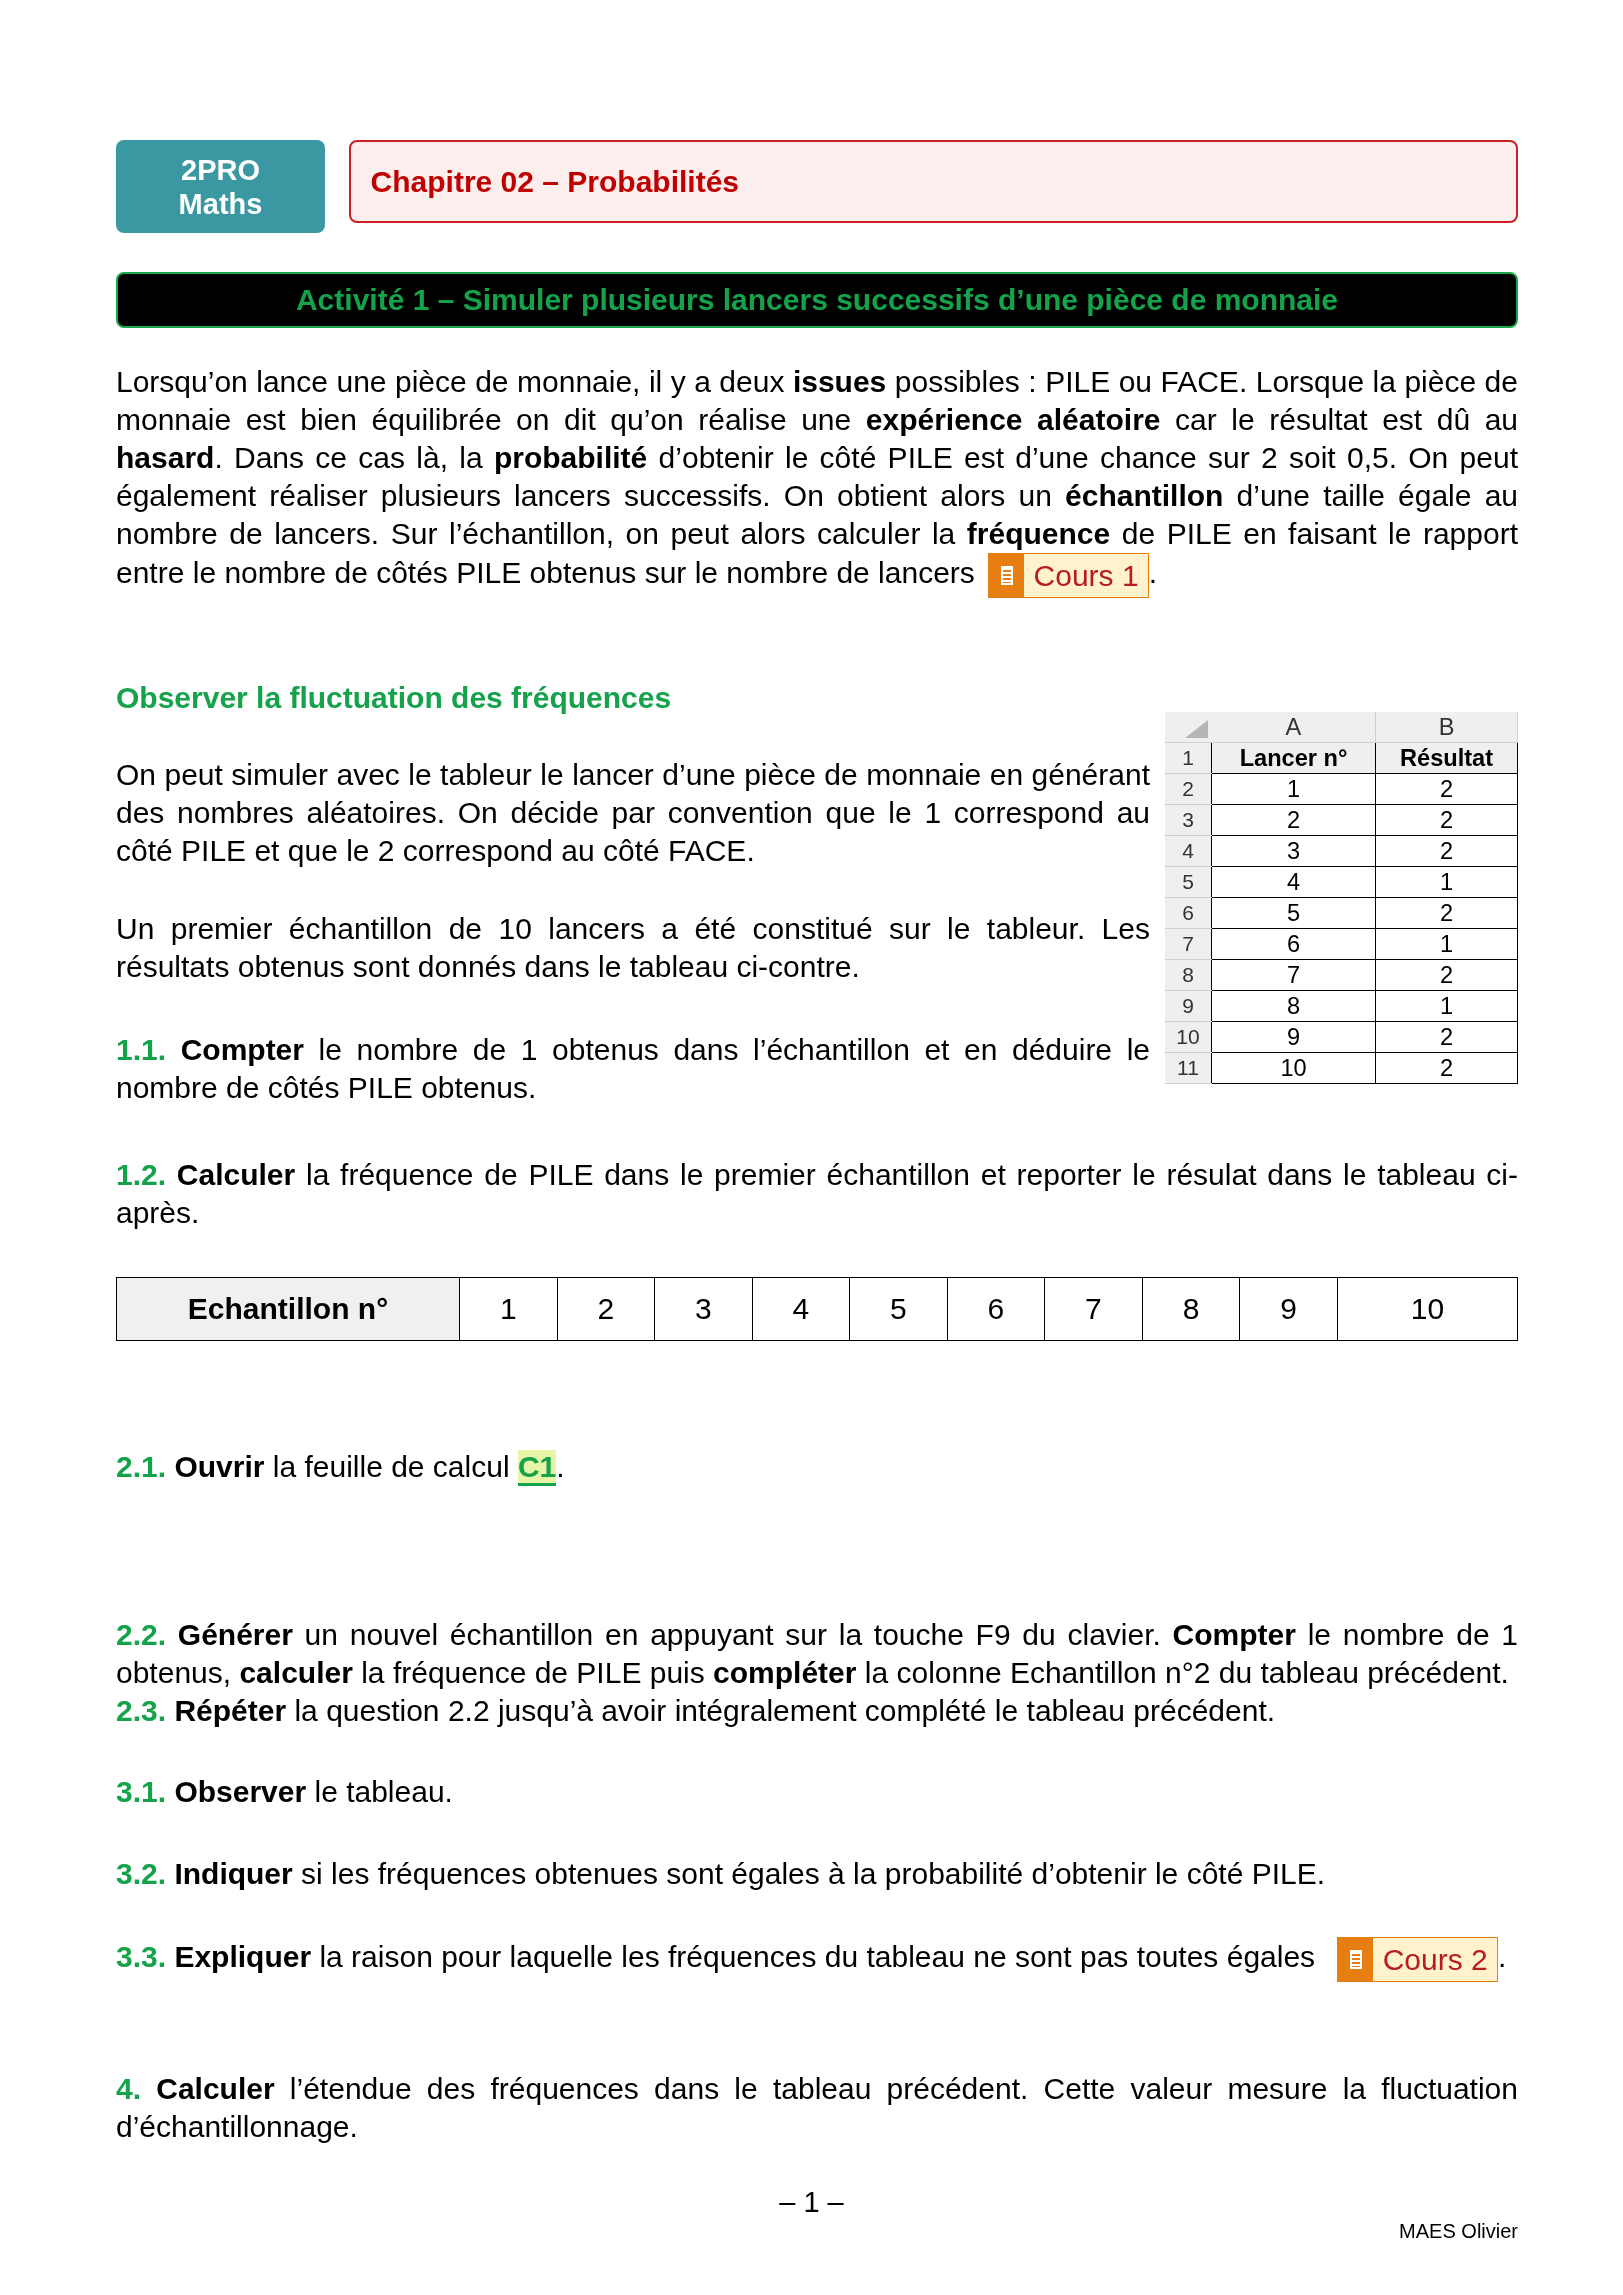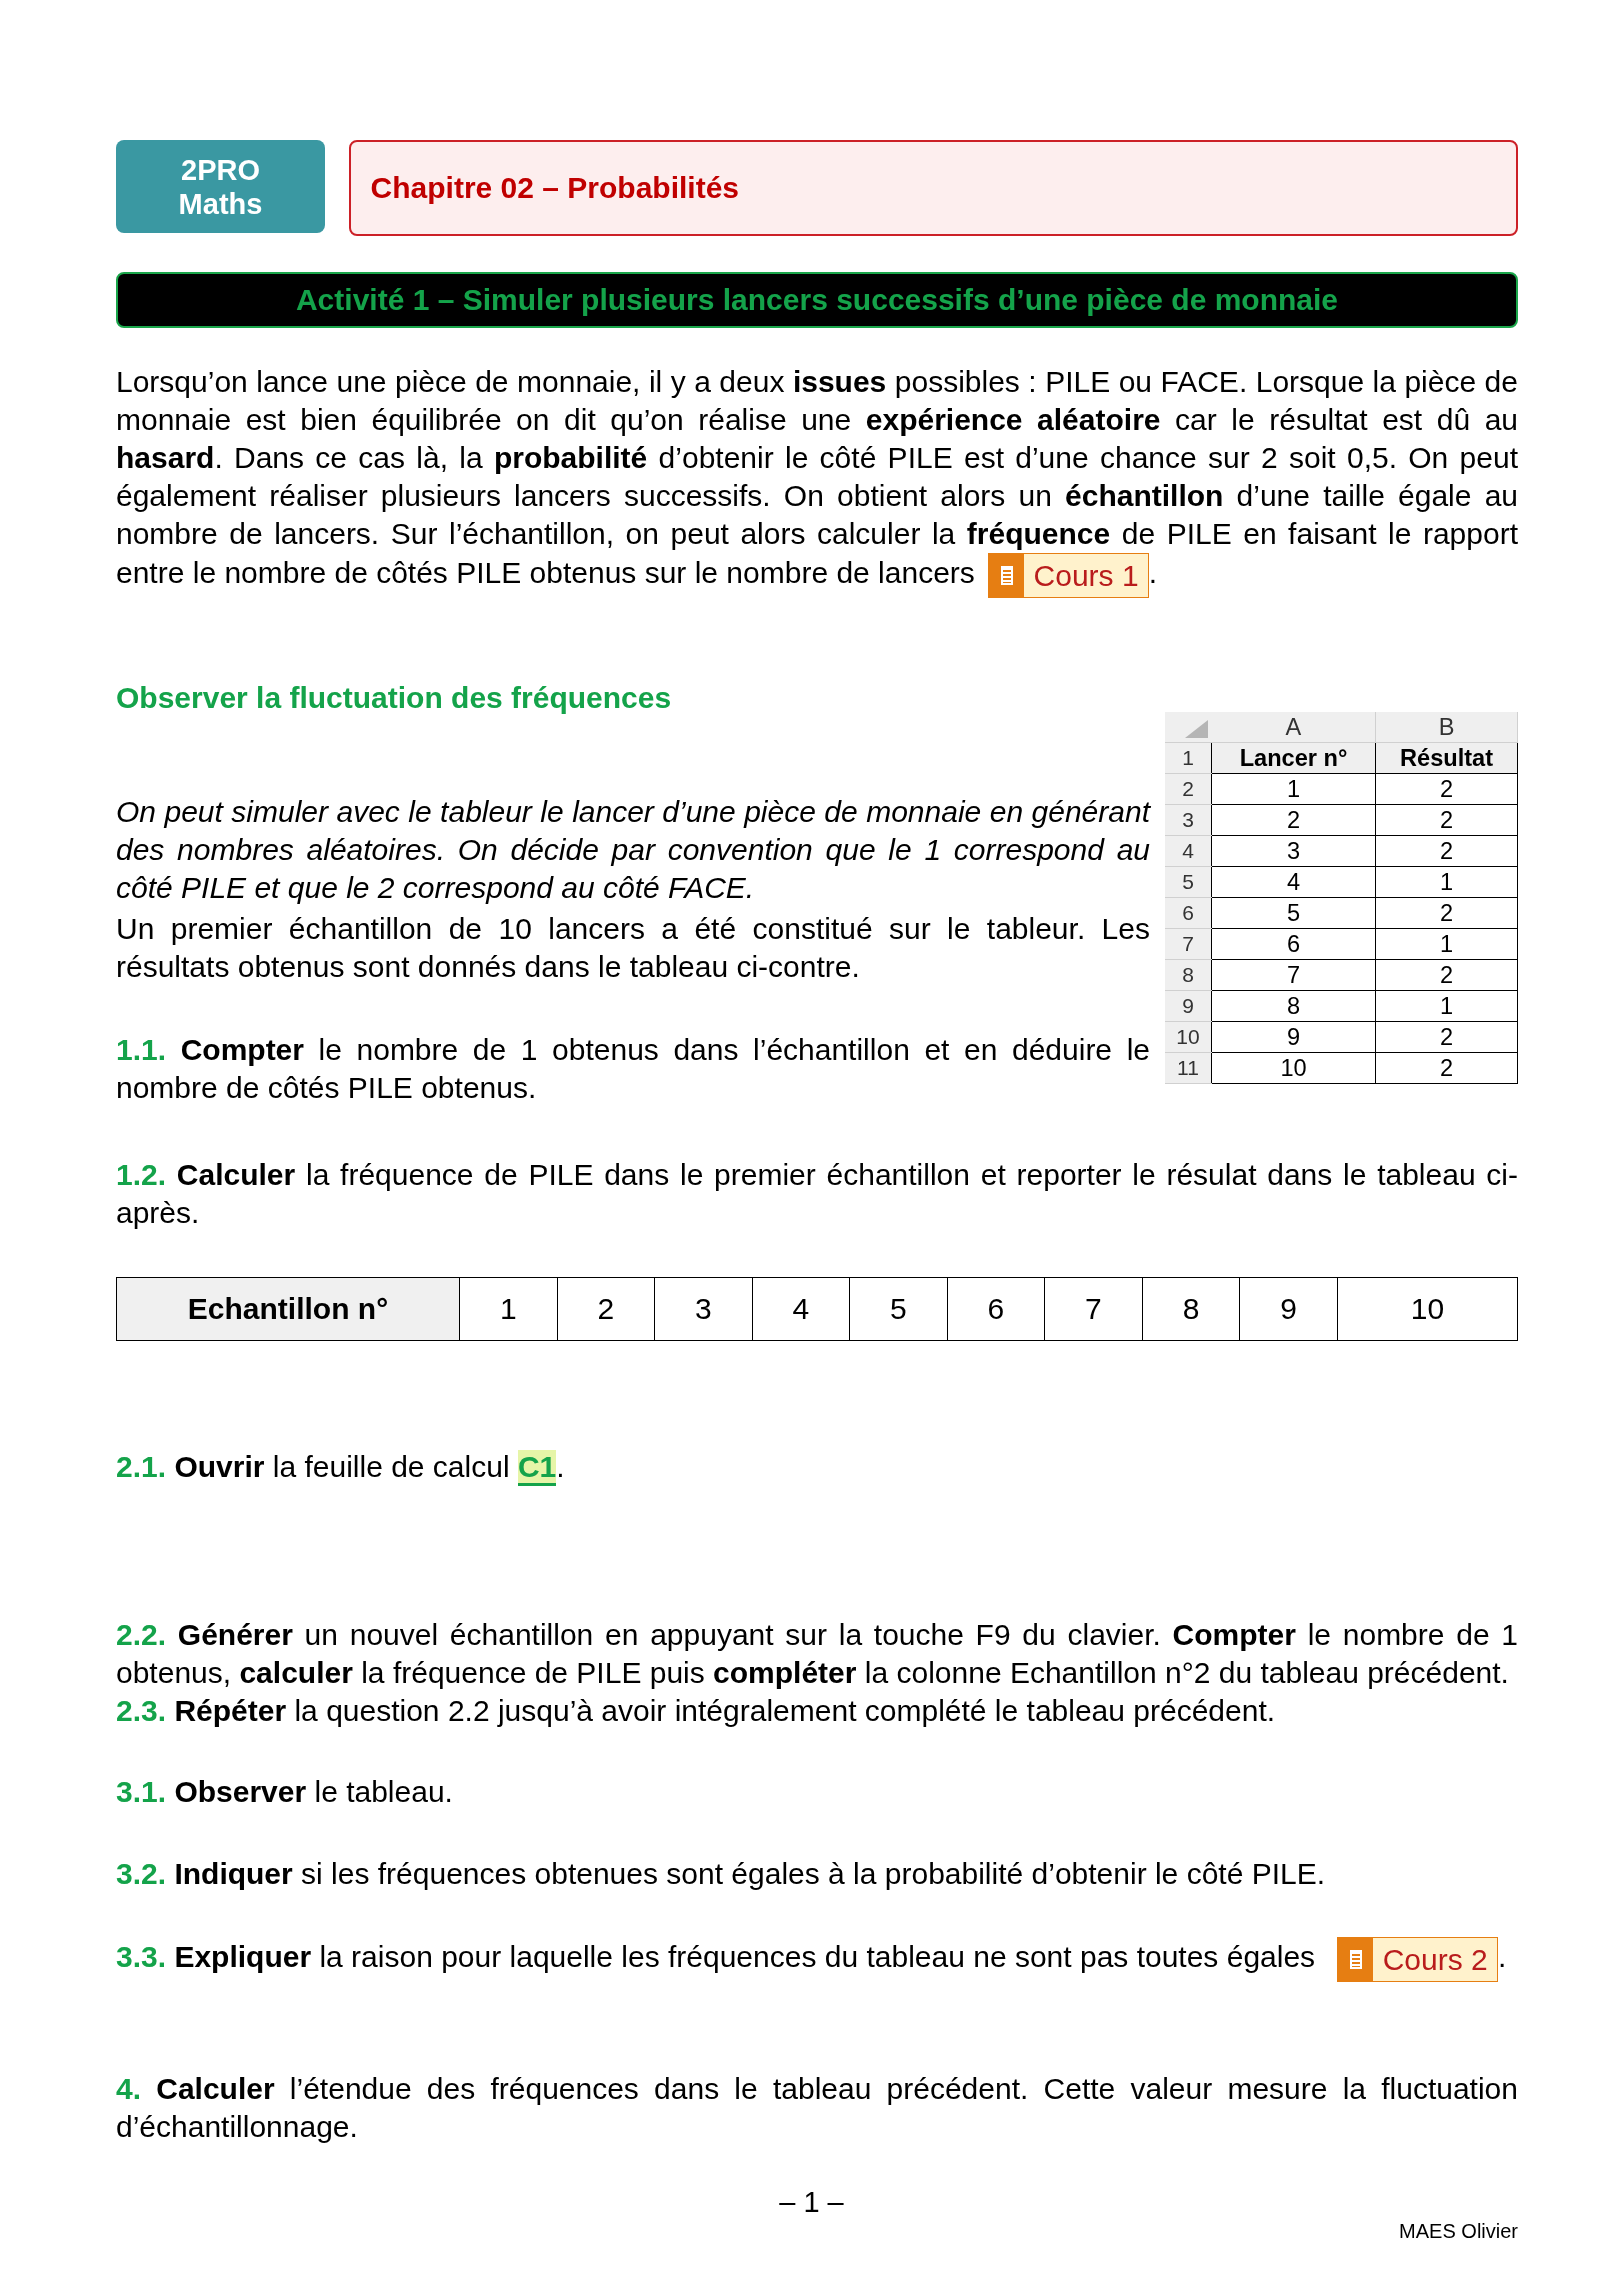--- a/index.html
+++ b/index.html
@@ -2,21 +2,21 @@
 <html style="font-size:10.5px"><head>
 <meta charset="utf-8">
 <style>
   html, body { margin: 0; padding: 0; background: #ffffff; }
   body { width: 1623px; height: 2295px; position: relative; overflow: hidden;
          font-family: "Liberation Sans", sans-serif; color: #000; }
   .abs { position: absolute; border-radius: 8px; }
   .class-box { left: 116px; top: 140px; width: 209px; height: 93px; background: #3a98a2;
                color: #fff; font-weight: bold; font-size: 29px; line-height: 34px;
                display: flex; flex-direction: column; align-items: center; justify-content: center; }
-  .chapter-box { left: 349px; top: 140px; width: 1169px; height: 96px; background: #fdeeee;
+  .chapter-box { left: 349px; top: 140px; width: 1169px; height: 83px; background: #fdeeee;
                  border: 2px solid #cc2027; box-sizing: border-box; display: flex; align-items: center;
                  padding-left: 19.6px; color: #c00000; font-weight: bold; font-size: 30px; }
   .activity-box { left: 116px; top: 272px; width: 1402px; height: 56px; background: #000000;
                   border: 2px solid #1aa64a; box-sizing: border-box; display: flex; align-items: center;
                   justify-content: center; color: #14a34a; font-weight: bold; font-size: 30px; }
   .para { left: 116px; width: 1402px; font-size: 30px; line-height: 38px; text-align: justify; }
   .para b { font-weight: bold; }
   .num { color: #14a34a; font-weight: bold; }
   .section-title { left: 116px; top: 681px; color: #14a34a; font-weight: bold; font-size: 30px; }
   .cours { display: inline-flex; align-items: stretch; height: 43px; vertical-align: middle;
@@ -62,21 +62,21 @@
   <span class="cours">
       <span class="ic">
         <span></span>
       </span>
       <span class="lbl">Cours 1</span>
     </span><span>.</span>
 </div>
 
 <div class="abs section-title">Observer la fluctuation des fréquences</div>
 
-<div class="abs para" style="top:793px; width:1034px;font-style:italic;">On peut simuler avec le tableur le lancer d’une pièce de monnaie en générant des nombres aléatoires. On décide par convention que le 1 correspond au côté PILE et que le 2 correspond au côté FACE.</div>
+<div class="abs para" style="top:756px; width:1034px;">On peut simuler avec le tableur le lancer d’une pièce de monnaie en générant des nombres aléatoires. On décide par convention que le 1 correspond au côté PILE et que le 2 correspond au côté FACE.</div>
 <div class="abs para" style="top:910px; width:1034px;">Un premier échantillon de 10 lancers a été constitué sur le tableur. Les résultats obtenus sont donnés dans le tableau ci-contre.</div>
 
 <div class="abs para" style="top:1031px; width:1034px;">
   <span class="num">1.1.</span> <b>Compter</b><span> le nombre de 1 obtenus dans l’échantillon et en déduire le nombre de côtés PILE obtenus.</span>
 </div>
 
 <table class="abs sheet">
   <tbody>
       <tr>
     <td class="rh corner"></td>

